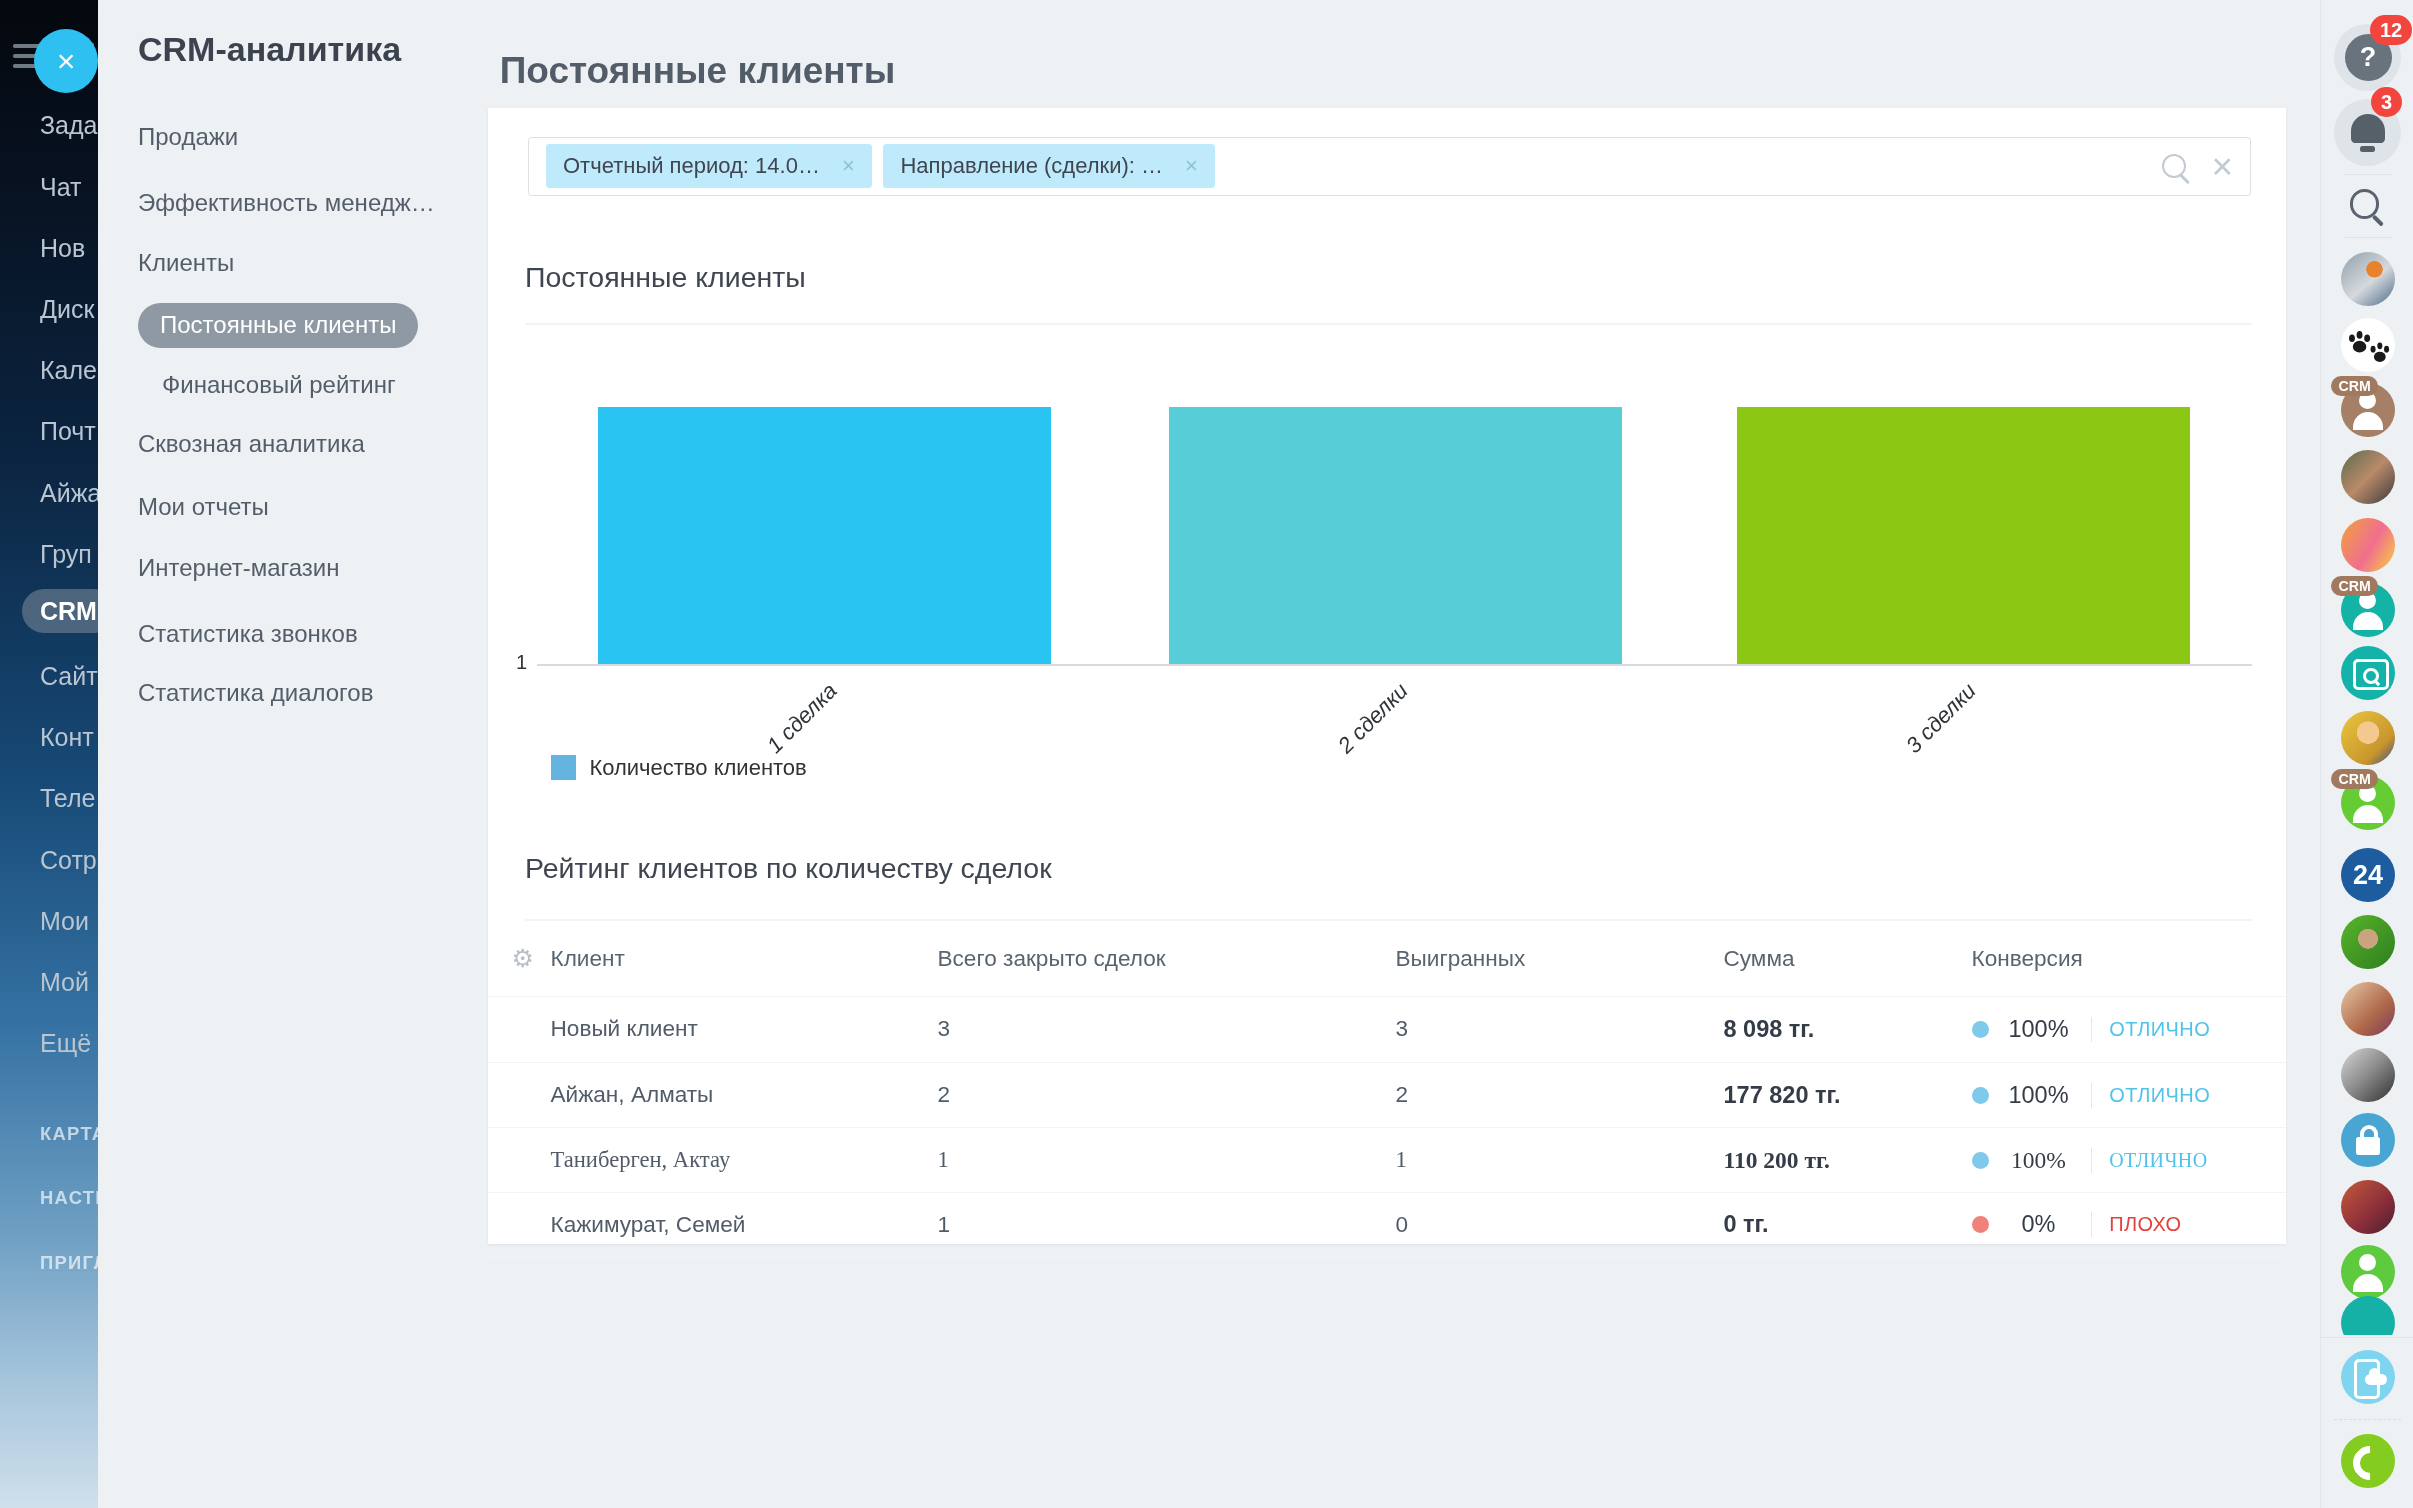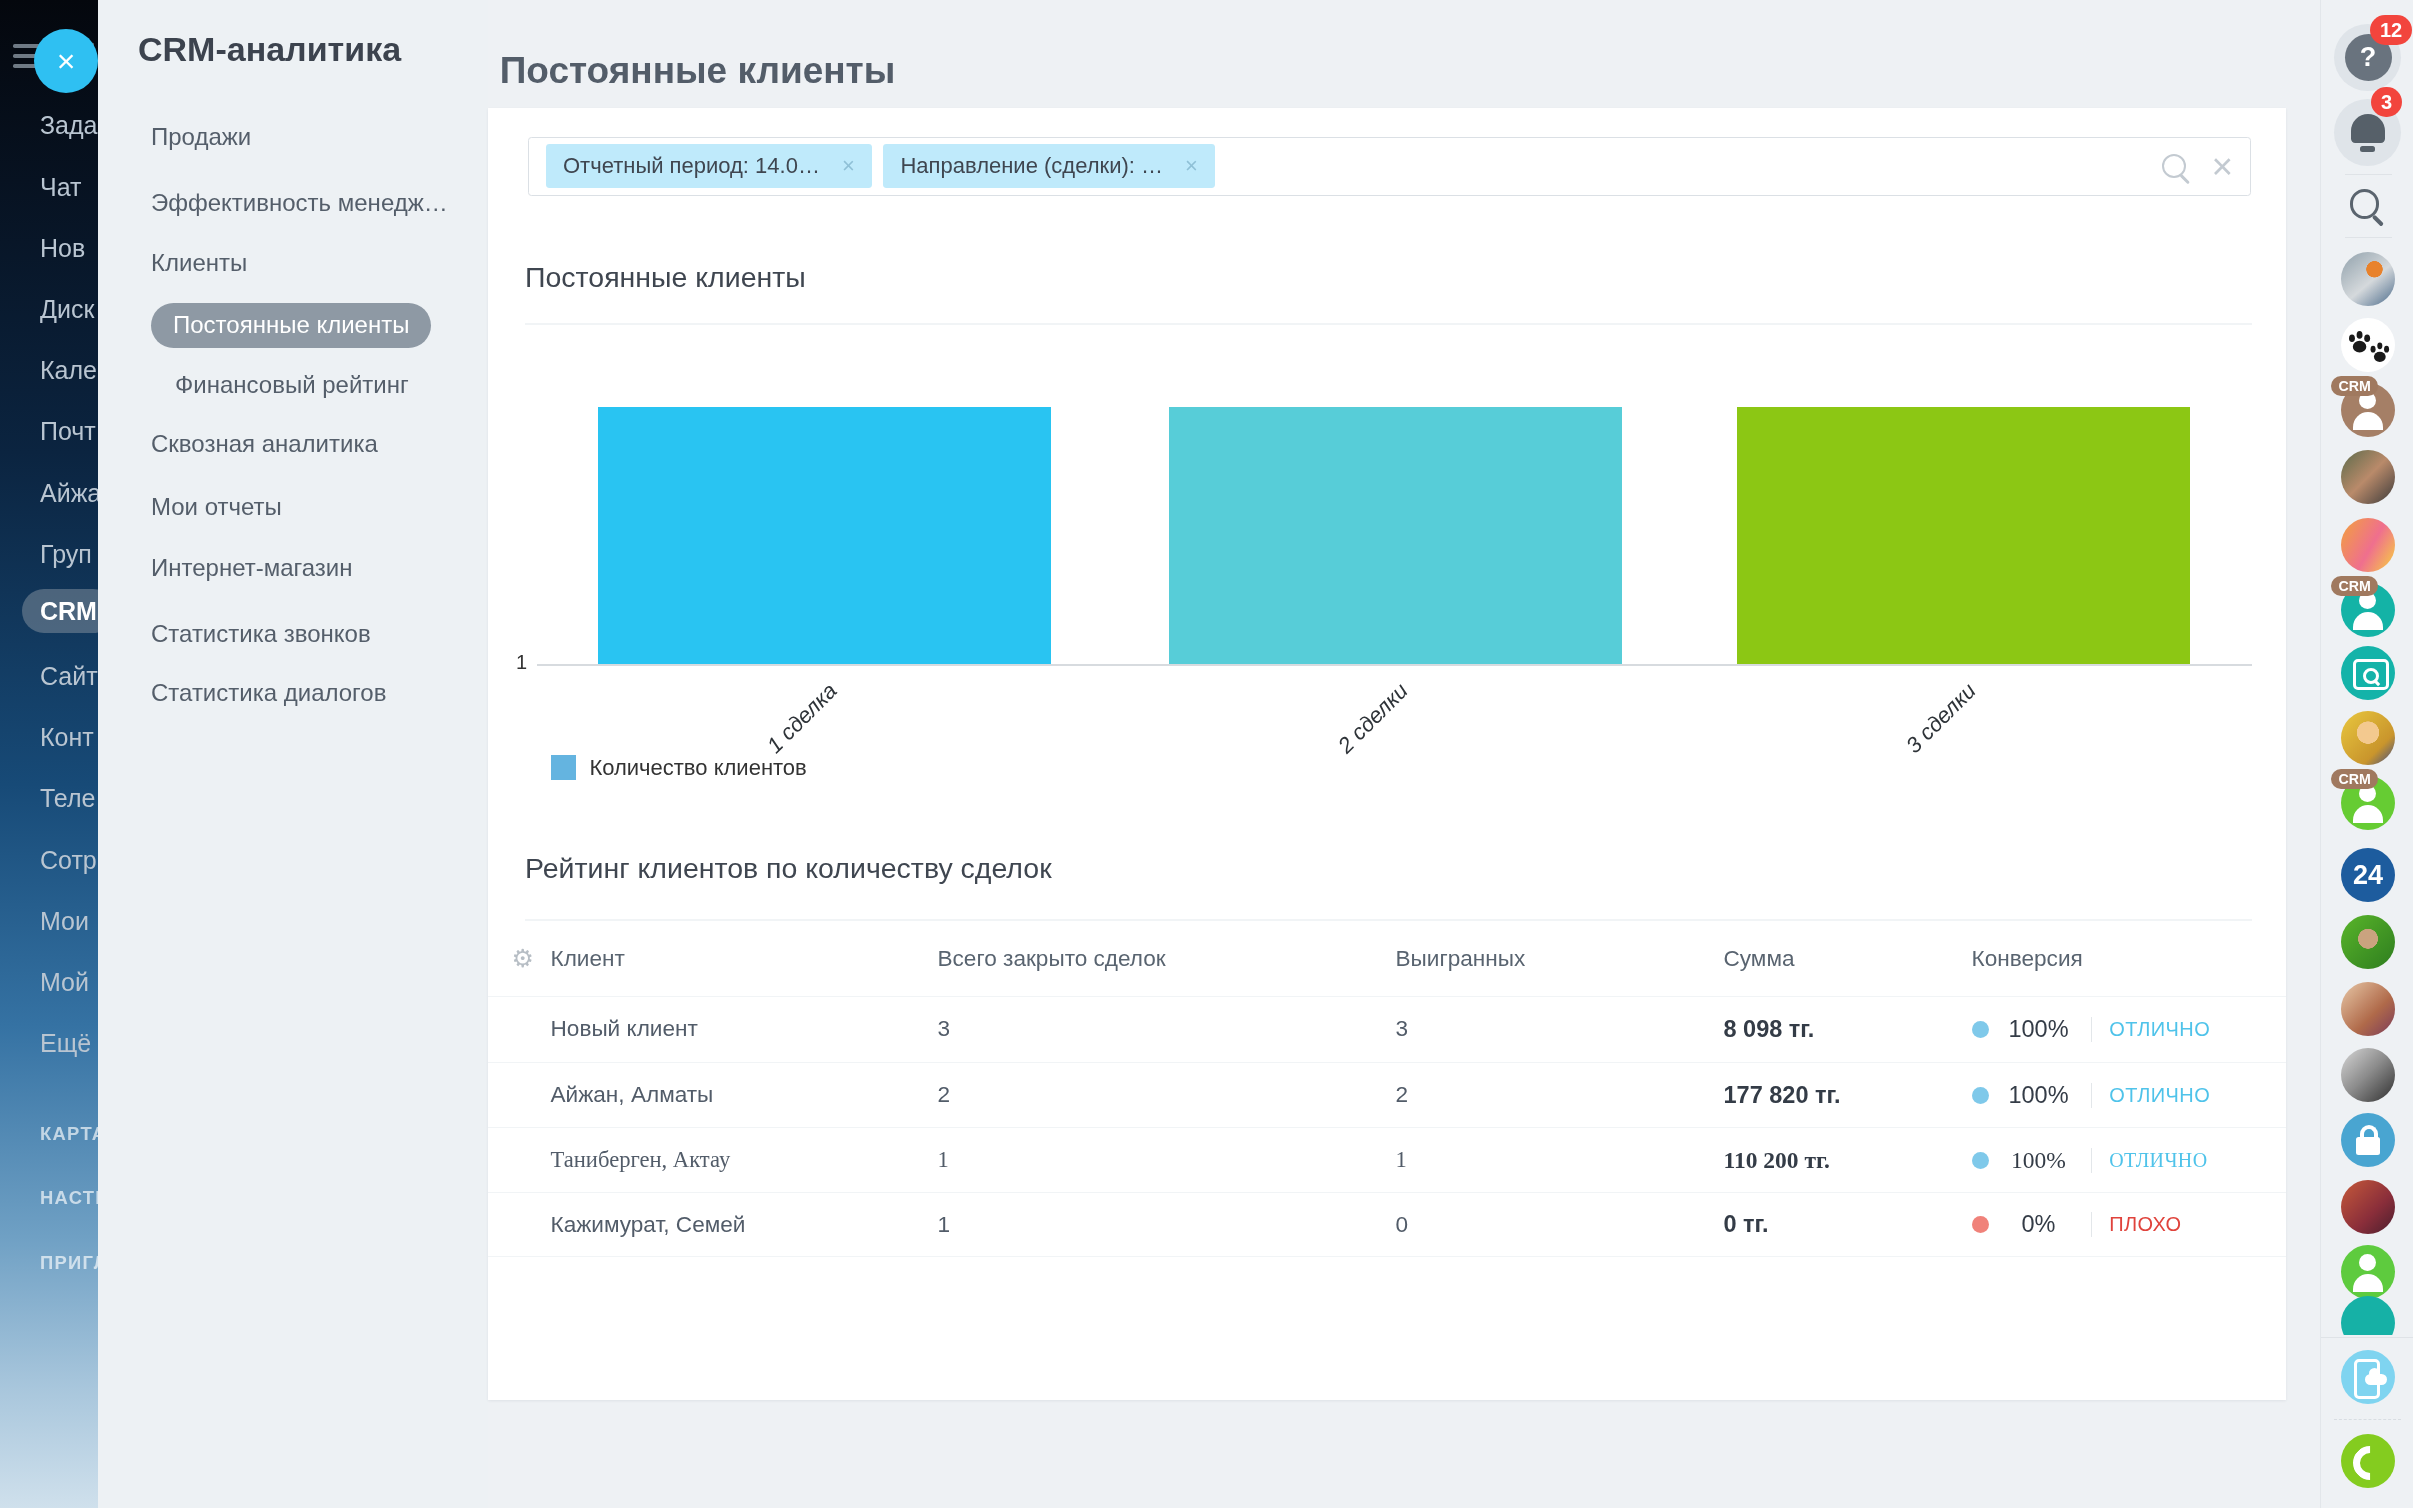--- a/index.html
+++ b/index.html
@@ -17,31 +17,31 @@
               background:#2fc0f2;color:#fff;font-size:32px;line-height:64px;text-align:center;padding:0;cursor:pointer;}
   .dark-item{position:absolute;left:40px;white-space:nowrap;font-size:25px;color:#b9c5d1;cursor:pointer;}
   .dark-item .pill{background:rgba(125,140,155,.55);color:#fff;font-weight:700;border-radius:25px;
                    padding:8.4px 18.4px;margin-left:-18.4px;}
   .dark-caps{position:absolute;left:40px;white-space:nowrap;font-size:18.4px;letter-spacing:1.3px;
              color:rgba(255,255,255,.65);font-weight:700;cursor:pointer;}
 
   
   .menu-panel{position:absolute;left:98px;top:0;width:390px;height:1508px;background:#edf1f4;}
   .menu-title{position:absolute;left:40px;top:30px;font-size:34px;font-weight:700;color:#3c434e;}
-  .menu-item{position:absolute;left:40px;font-size:24px;color:#545e6a;white-space:nowrap;cursor:pointer;margin-left:13px;}
+  .menu-item{position:absolute;left:40px;font-size:24px;color:#545e6a;white-space:nowrap;cursor:pointer;}
   .menu-item.indent{left:64px;}
   .menu-item .sel{display:inline-block;background:#8e99a4;color:#fff;border-radius:25px;padding:8.4px 22px;}
 
   
   .content{position:absolute;left:488px;top:0;width:1832px;height:1508px;}
   .page-title{position:absolute;left:11.7px;top:25px;font-size:37px;color:#535d69;}
   .feedback{position:absolute;right:34px;top:23.5px;height:62px;padding:0 27px;border:1.7px solid #c9d0d6;border-radius:3.4px;
             font-size:21px;font-weight:700;letter-spacing:0.8px;color:#525c69;background:transparent;
             display:flex;align-items:center;cursor:pointer;font-family:"Liberation Sans",sans-serif;}
-  .card{position:absolute;left:0;top:108px;width:1798px;height:1292px;background:#fff;box-shadow:0 0.8px 2.5px rgba(50,70,90,.08);}
+  .card{position:absolute;left:0;top:108px;width:1798px;height:1136px;background:#fff;box-shadow:0 0.8px 2.5px rgba(50,70,90,.08);}
 
   
   .filterbar{position:absolute;left:40px;top:28.5px;width:1723px;height:59px;background:#fff;border:1.7px solid #dbe0e5;
              border-radius:3.4px;display:flex;align-items:center;gap:11.7px;padding:0 17px;box-sizing:border-box;}
   .chip{display:flex;align-items:center;gap:22px;background:#bfeafb;border-radius:3.4px;height:44px;padding:0 17px;
         font-size:22px;color:#3f4650;cursor:pointer;white-space:nowrap;}
   .chip-x{color:#8fc0d6;font-size:22px;cursor:pointer;}
   .filter-icons{margin-left:auto;display:flex;align-items:center;gap:25px;}
   .mag{width:20px;height:20px;border:2.5px solid #c3cad1;border-radius:50%;position:relative;cursor:pointer;}
   .mag::after{content:"";position:absolute;width:3.4px;height:11.7px;background:#c3cad1;left:19px;top:17px;transform:rotate(-45deg);border-radius:1.7px;}

